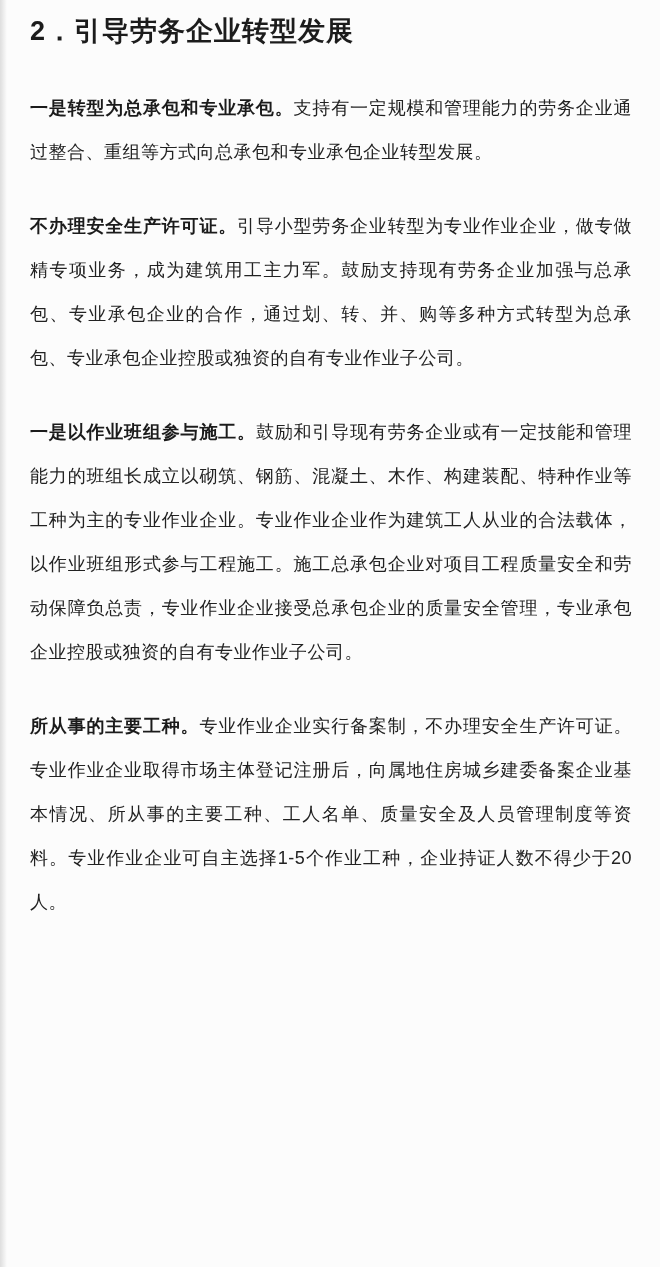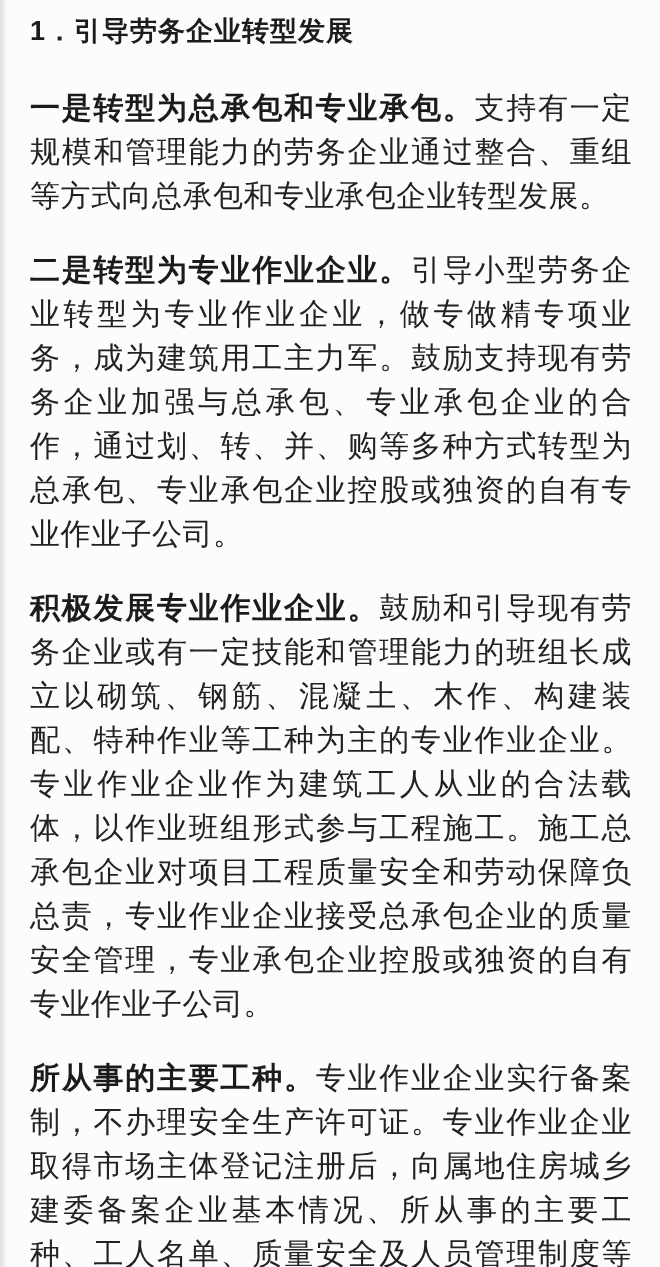--- a/index.html
+++ b/index.html
@@ -28,48 +28,48 @@
   }
   .sec-heading {
     font-size: 27px;
     font-weight: 700;
     line-height: 38px;
     letter-spacing: 1px;
     margin: 0 0 36px 0;
     color: #1c1c1c;
   }
   .para {
-    font-size: 30px;
+    font-size: 18px;
     line-height: 44px;
     letter-spacing: 0.5px;
     text-align: justify;
     text-justify: inter-ideograph;
     margin: 0 0 30px 0;
     color: #222222;
   }
   .para .lead {
     font-weight: 700;
     color: #1b1b1b;
   }
 </style>
 </head>
 <body>
 
 <div class="edge-shade"></div>
 
 <main class="article">
 
   <section>
-    <h2 class="sec-heading">1．引导劳务企业转型发展</h2>
+    <h2 class="sec-heading">2．引导劳务企业转型发展</h2>
 
     <p class="para"><span class="lead">一是转型为总承包和专业承包。</span><span>支持有一定规模和管理能力的劳务企业通过整合、重组等方式向总承包和专业承包企业转型发展。</span></p>
 
-    <p class="para"><span class="lead">二是转型为专业作业企业。</span><span>引导小型劳务企业转型为专业作业企业，做专做精专项业务，成为建筑用工主力军。鼓励支持现有劳务企业加强与总承包、专业承包企业的合作，通过划、转、并、购等多种方式转型为总承包、专业承包企业控股或独资的自有专业作业子公司。</span></p>
+    <p class="para"><span class="lead">不办理安全生产许可证。</span><span>引导小型劳务企业转型为专业作业企业，做专做精专项业务，成为建筑用工主力军。鼓励支持现有劳务企业加强与总承包、专业承包企业的合作，通过划、转、并、购等多种方式转型为总承包、专业承包企业控股或独资的自有专业作业子公司。</span></p>
   </section>
 
   <section>
 
-    <p class="para"><span class="lead">积极发展专业作业企业。</span><span>鼓励和引导现有劳务企业或有一定技能和管理能力的班组长成立以砌筑、钢筋、混凝土、木作、构建装配、特种作业等工种为主的专业作业企业。专业作业企业作为建筑工人从业的合法载体，以作业班组形式参与工程施工。施工总承包企业对项目工程质量安全和劳动保障负总责，专业作业企业接受总承包企业的质量安全管理，专业承包企业控股或独资的自有专业作业子公司。</span></p>
+    <p class="para"><span class="lead">一是以作业班组参与施工。</span><span>鼓励和引导现有劳务企业或有一定技能和管理能力的班组长成立以砌筑、钢筋、混凝土、木作、构建装配、特种作业等工种为主的专业作业企业。专业作业企业作为建筑工人从业的合法载体，以作业班组形式参与工程施工。施工总承包企业对项目工程质量安全和劳动保障负总责，专业作业企业接受总承包企业的质量安全管理，专业承包企业控股或独资的自有专业作业子公司。</span></p>
 
     <p class="para"><span class="lead">所从事的主要工种。</span><span>专业作业企业实行备案制，不办理安全生产许可证。专业作业企业取得市场主体登记注册后，向属地住房城乡建委备案企业基本情况、所从事的主要工种、工人名单、质量安全及人员管理制度等资料。专业作业企业可自主选择1-5个作业工种，企业持证人数不得少于20人。</span></p>
   </section>
 
 </main>
 
 </body></html>

